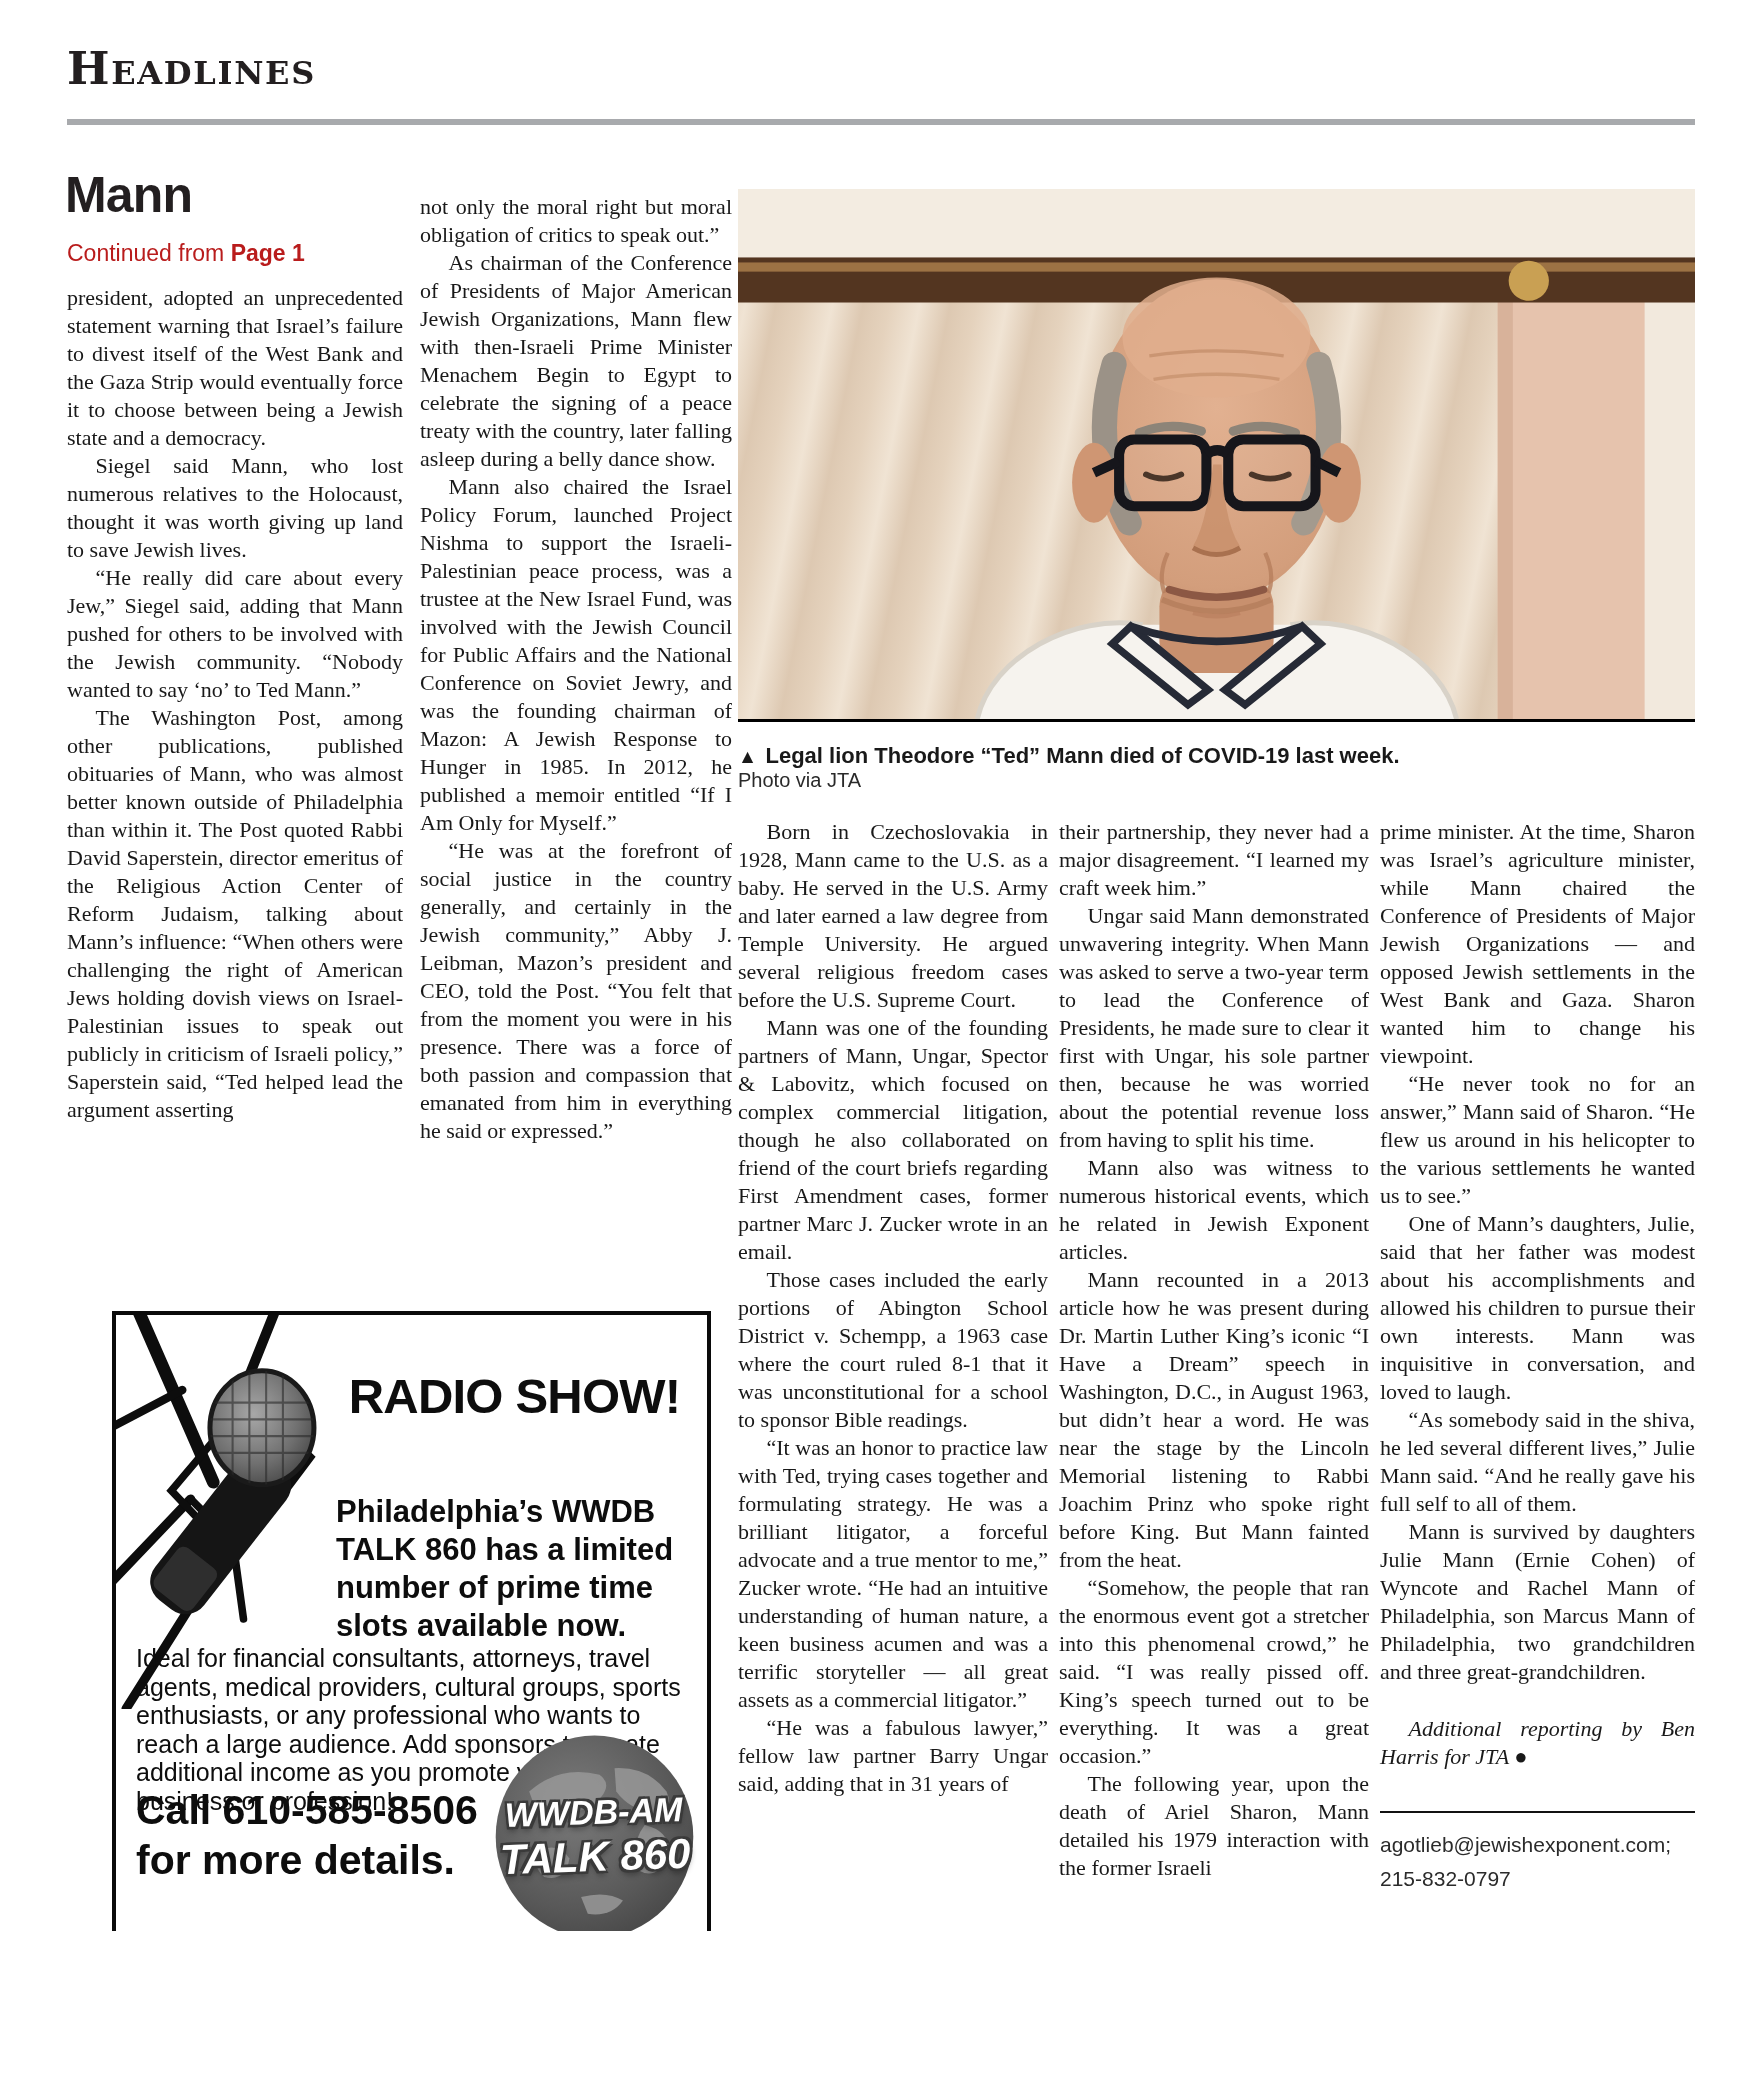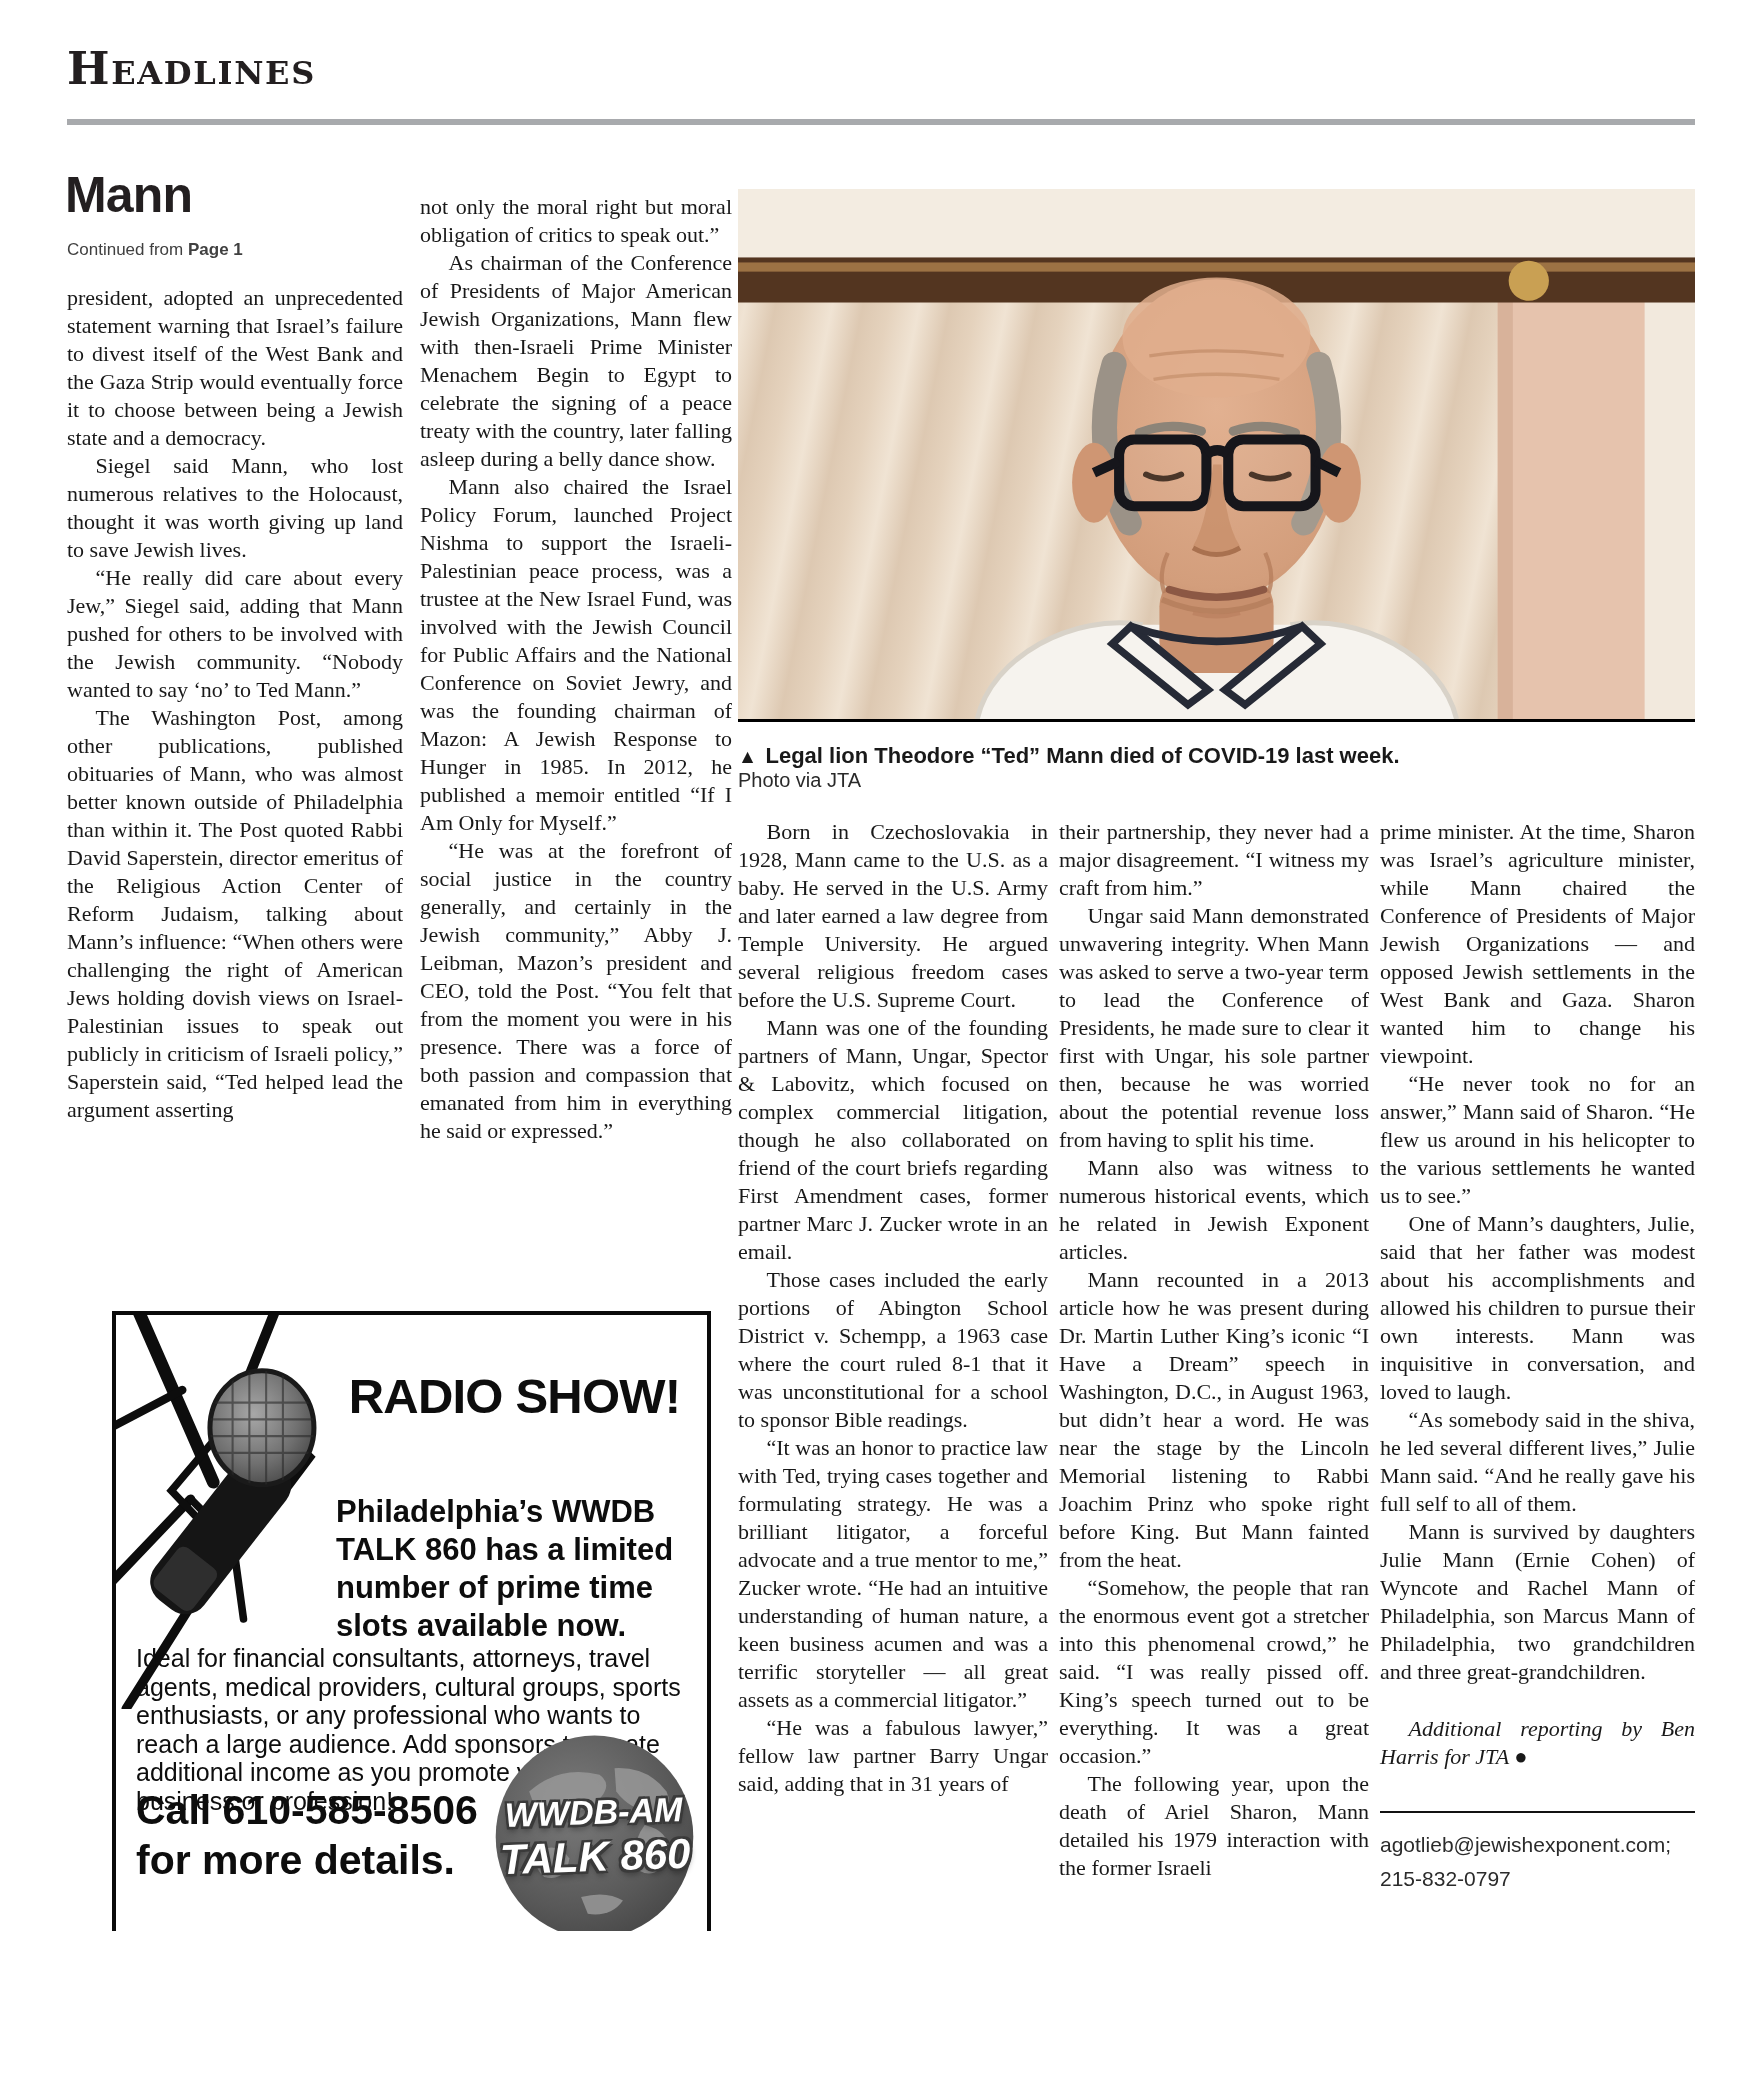--- a/index.html
+++ b/index.html
@@ -9,21 +9,21 @@
   .abs { position:absolute; }
 
   
   #section-header { left:67px; top:42px; font-family:"DejaVu Serif", serif; font-weight:bold;
                     font-variant:small-caps; font-size:45px; letter-spacing:1.7px; color:#231f20; }
   #top-rule { left:67px; top:119px; width:1628px; height:5.9px; background:#a8aaad; }
 
   
   #article-title { left:65px; top:166px; font-family:Liberation Sans, sans-serif; font-weight:bold;
                    font-size:50px; letter-spacing:-0.8px; color:#231f20;text-align:right; }
-  #continued-line { left:67px; top:240px; font-family:"Liberation Sans", sans-serif; font-size:17px; color:#404040; }
+  #continued-line { left:67px; top:240px; font-family:"Liberation Sans", sans-serif; font-size:23px; color:#b91c1c; }
   #continued-line b { font-weight:bold; }
 
   
   .col { position:absolute; font-size:22px; line-height:28px; text-align:justify; color:#191919; }
   .col p { hyphens:auto; -webkit-hyphens:auto; }
   .col p.ind { text-indent:28.5px; }
   .col p.ital { font-style:italic; }
   .col p.sp { margin-top:28.5px; }
   #col1 { left:67px;  top:284px;  width:336px; max-height:1019px; overflow:hidden; }
   #col2 { left:420px; top:193px;  width:312px; max-height:1109px; overflow:hidden; }
@@ -182,21 +182,21 @@
       <p class="ind">“He was at the forefront of social justice in the country generally, and certainly in the Jewish community,” Abby J. Leibman, Mazon’s president and CEO, told the Post. “You felt that from the moment you were in his presence. There was a force of both passion and compassion that emanated from him in everything he said or expressed.”</p>
     </div>
   <div class="col" id="col3">
       <p class="ind">Born in Czechoslovakia in 1928, Mann came to the U.S. as a baby. He served in the U.S. Army and later earned a law degree from Temple University. He argued several religious freedom cases before the U.S. Supreme Court.</p>
       <p class="ind">Mann was one of the founding partners of Mann, Ungar, Spector &amp; Labovitz, which focused on complex commercial litigation, though he also collaborated on friend of the court briefs regarding First Amendment cases, former partner Marc J. Zucker wrote in an email.</p>
       <p class="ind">Those cases included the early portions of Abington School District v. Schempp, a 1963 case where the court ruled 8-1 that it was unconstitutional for a school to sponsor Bible readings.</p>
       <p class="ind">“It was an honor to practice law with Ted, trying cases together and formulating strategy. He was a brilliant litigator, a forceful advocate and a true mentor to me,” Zucker wrote. “He had an intuitive understanding of human nature, a keen business acumen and was a terrific storyteller — all great assets as a commercial litigator.”</p>
       <p class="ind">“He was a fabulous lawyer,” fellow law partner Barry Ungar said, adding that in 31 years of</p>
     </div>
   <div class="col" id="col4">
-      <p class="">their partnership, they never had a major disagreement. “I witness my craft from him.”</p>
+      <p class="">their partnership, they never had a major disagreement. “I learned my craft week him.”</p>
       <p class="ind">Ungar said Mann demonstrated unwavering integrity. When Mann was asked to serve a two-year term to lead the Conference of Presidents, he made sure to clear it first with Ungar, his sole partner then, because he was worried about the potential revenue loss from having to split his time.</p>
       <p class="ind">Mann also was witness to numerous historical events, which he related in Jewish Exponent articles.</p>
       <p class="ind">Mann recounted in a 2013 article how he was present during Dr. Martin Luther King’s iconic “I Have a Dream” speech in Washington, D.C., in August 1963, but didn’t hear a word. He was near the stage by the Lincoln Memorial listening to Rabbi Joachim Prinz who spoke right before King. But Mann fainted from the heat.</p>
       <p class="ind">“Somehow, the people that ran the enormous event got a stretcher into this phenomenal crowd,” he said. “I was really pissed off. King’s speech turned out to be everything. It was a great occasion.”</p>
       <p class="ind">The following year, upon the death of Ariel Sharon, Mann detailed his 1979 interaction with the former Israeli</p>
     </div>
   <div class="col" id="col5">
     <div>
         <p class="">prime minister. At the time, Sharon was Israel’s agriculture minister, while Mann chaired the Conference of Presidents of Major Jewish Organizations — and opposed Jewish settlements in the West Bank and Gaza. Sharon wanted him to change his viewpoint.</p>
         <p class="ind">“He never took no for an answer,” Mann said of Sharon. “He flew us around in his helicopter to the various settlements he wanted us to see.”</p>

